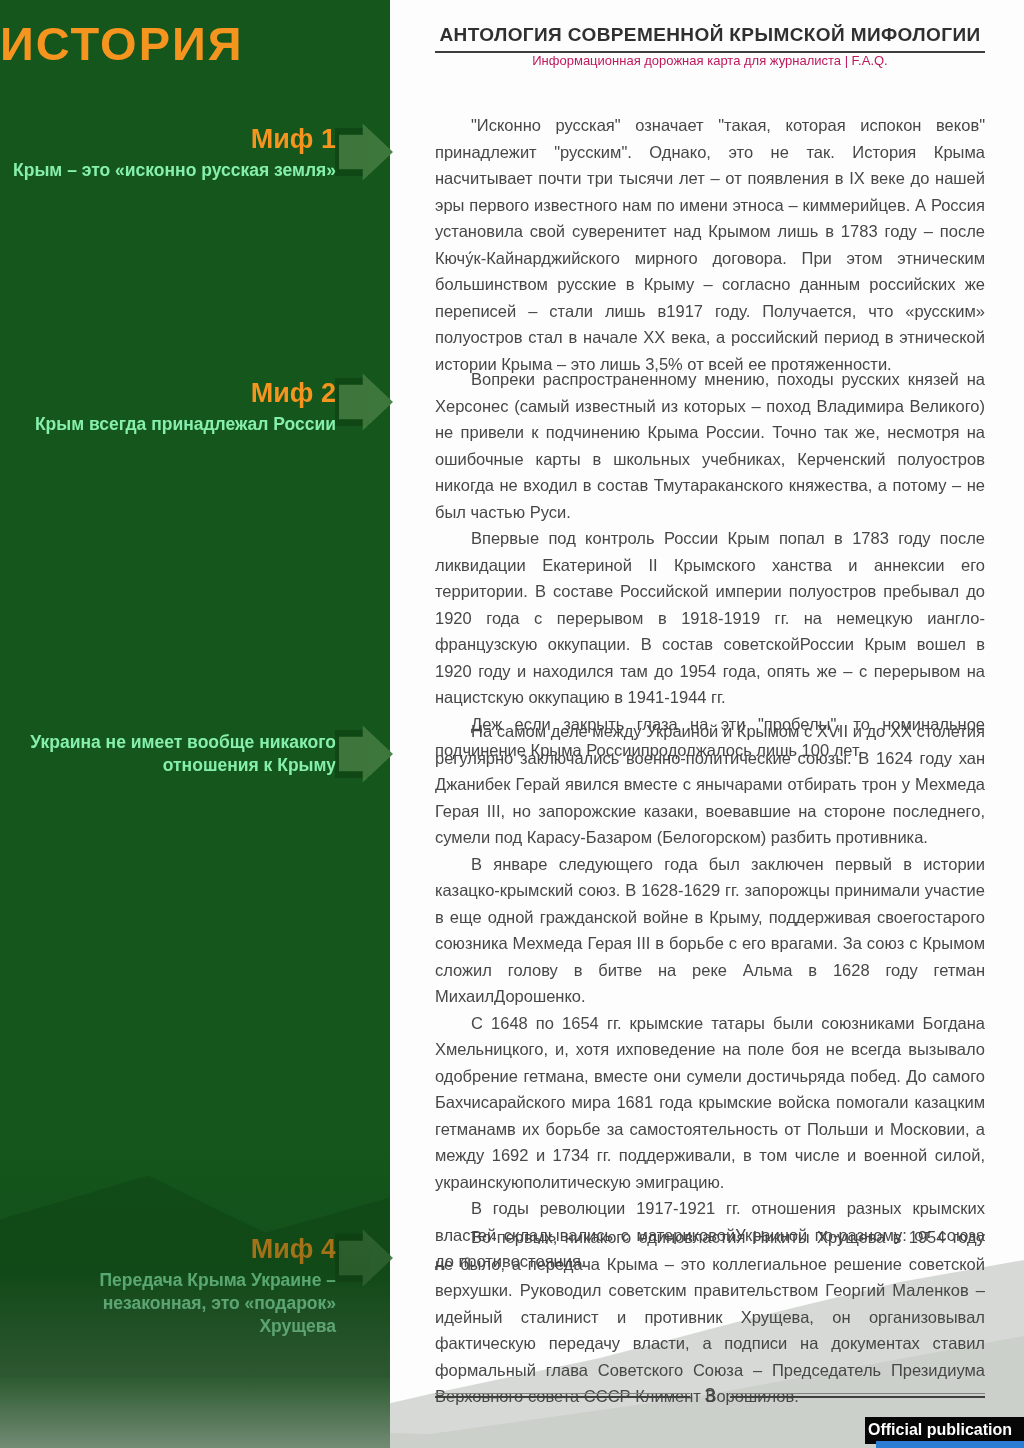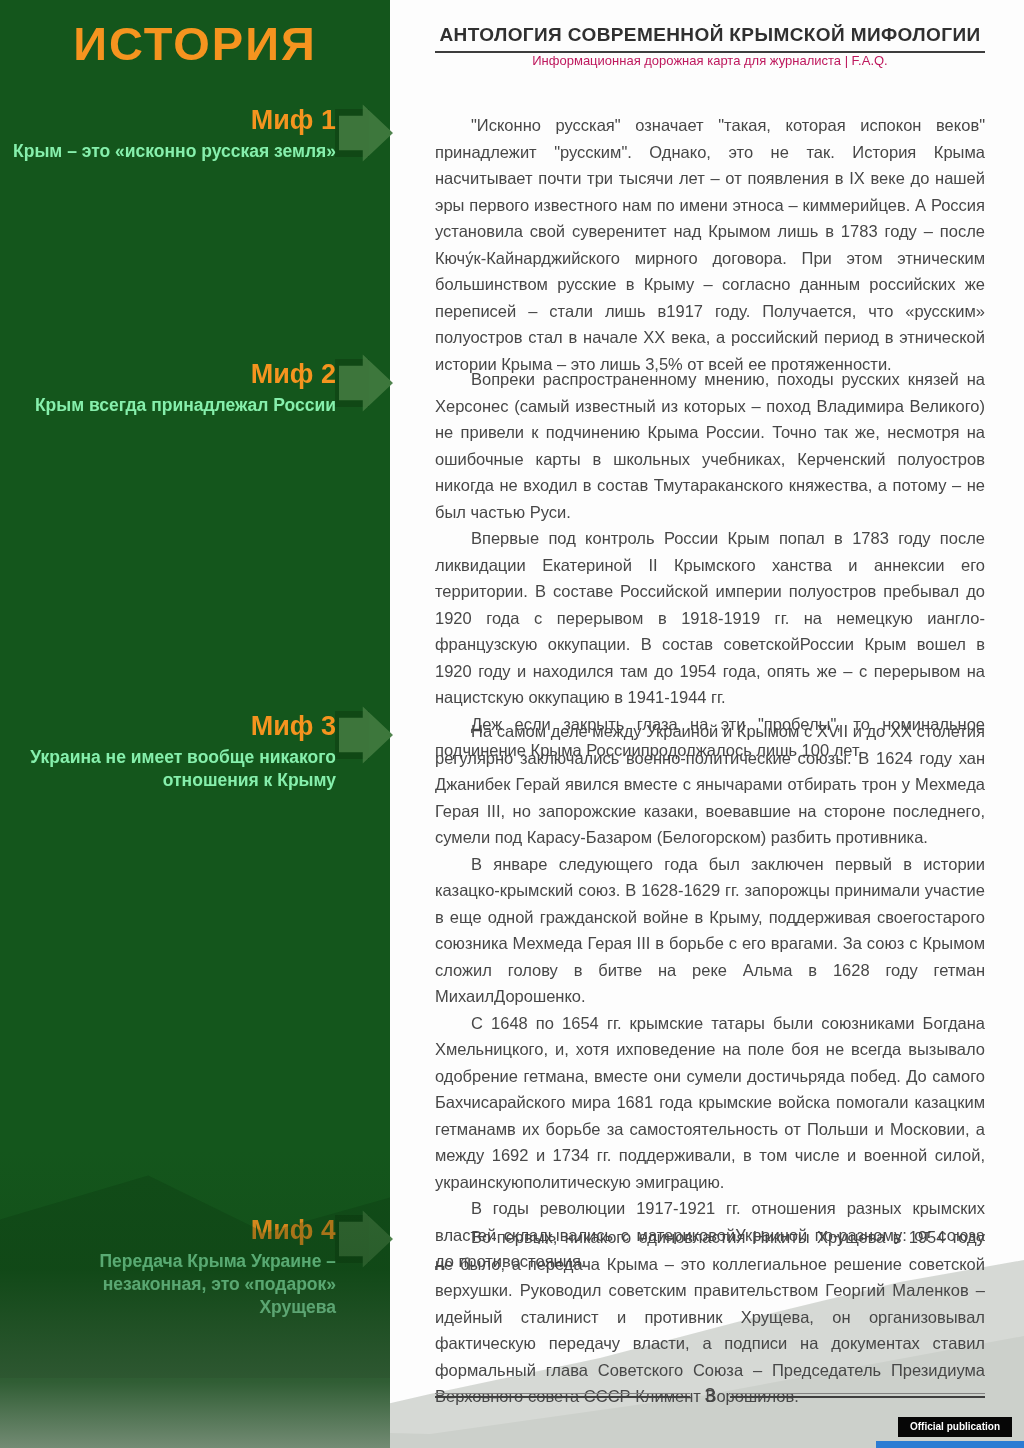--- a/index.html
+++ b/index.html
@@ -10,24 +10,24 @@
   }
   
   .mountains{position:absolute;left:0;bottom:0;width:1024px;height:240px;}
   
   .sidebar{
     position:absolute;left:0;top:0;width:390px;height:1448px;
     background:#14561c;
   }
   .sb-title{
     position:absolute;top:16px;left:0;width:100%;margin:0;
-    text-align:center;font-size:47px;font-weight:bold;letter-spacing:2px;
+    font-size:47px;font-weight:bold;letter-spacing:2px;
     color:#f5941f;
   }
-  .myth{position:absolute;right:0;width:100%;text-align:right;padding-right:54px;box-sizing:border-box;}
+  .myth{position:absolute;right:0;width:100%;text-align:right;padding-right:54px;box-sizing:border-box;margin-top:19px;}
   .myth-label{font-size:27px;font-weight:bold;color:#f5941f;line-height:1.1;margin-bottom:4px;}
   .myth-claim{
     font-size:17.5px;font-weight:bold;color:#86efac;line-height:1.32;
     margin-left:auto;
   }
   .m3 .myth-claim{max-width:320px;text-align:right;}
   .m4 .myth-claim{max-width:310px;}
   .arrow{position:absolute;right:-3px;top:-8px;width:54px;height:62px;}
   .arrow .sq{position:absolute;left:-4px;top:7px;width:34px;height:48px;background:#0b3a0e;opacity:.5;}
   .arrow .ar{
@@ -59,22 +59,22 @@
   .pagefoot{
     position:absolute;top:1384px;left:0;width:550px;
     display:flex;align-items:center;gap:14px;
   }
   .rule{
     flex:1;height:5px;
     background:linear-gradient(to bottom,#818181 0 1px,transparent 1px 3px,#3f3f3f 3px 5px);
   }
   .pg{font-size:20px;color:#444;}
   .badge{
-    position:absolute;right:12px;top:1417px;background:#060606;color:#fff;
-    font-size:10px;font-weight:bold;padding:4px 12px 5px 12px;
+    position:absolute;right:0;top:1417px;background:#060606;color:#fff;
+    font-size:16px;font-weight:bold;padding:4px 12px 5px 3px;
   }
   .blue-strip{position:absolute;right:0;top:1441px;width:148px;height:7px;background:#2b7cd3;}
 </style>
 </head>
 <body>
 
 <div class="page">
 
   <svg class="mountains" viewBox="0 0 1024 240" preserveAspectRatio="none">
     <polygon points="0,240 0,232 200,220 430,226 700,188 1024,128 1024,240" fill="#ccd0ca" opacity="0.45"></polygon>
@@ -100,21 +100,20 @@
         </div>
       <div class="myth-label">Миф 2</div>
       <div class="myth-claim">Крым всегда принадлежал России</div>
     </div>
 
     <div class="myth m3" style="top:712px">
       <div class="arrow">
           <i class="sq"></i>
           <i class="ar"></i>
         </div>
-      <div class="myth-label">Миф 3</div>
       <div class="myth-claim">Украина не имеет вообще никакого отношения к Крыму</div>
     </div>
 
     <div class="myth m4" style="top:1216px">
       <div class="arrow">
           <i class="sq"></i>
           <i class="ar"></i>
         </div>
       <div class="myth-label">Миф 4</div>
       <div class="myth-claim">Передача Крыма Украине – незаконная, это «подарок» Хрущева</div>

